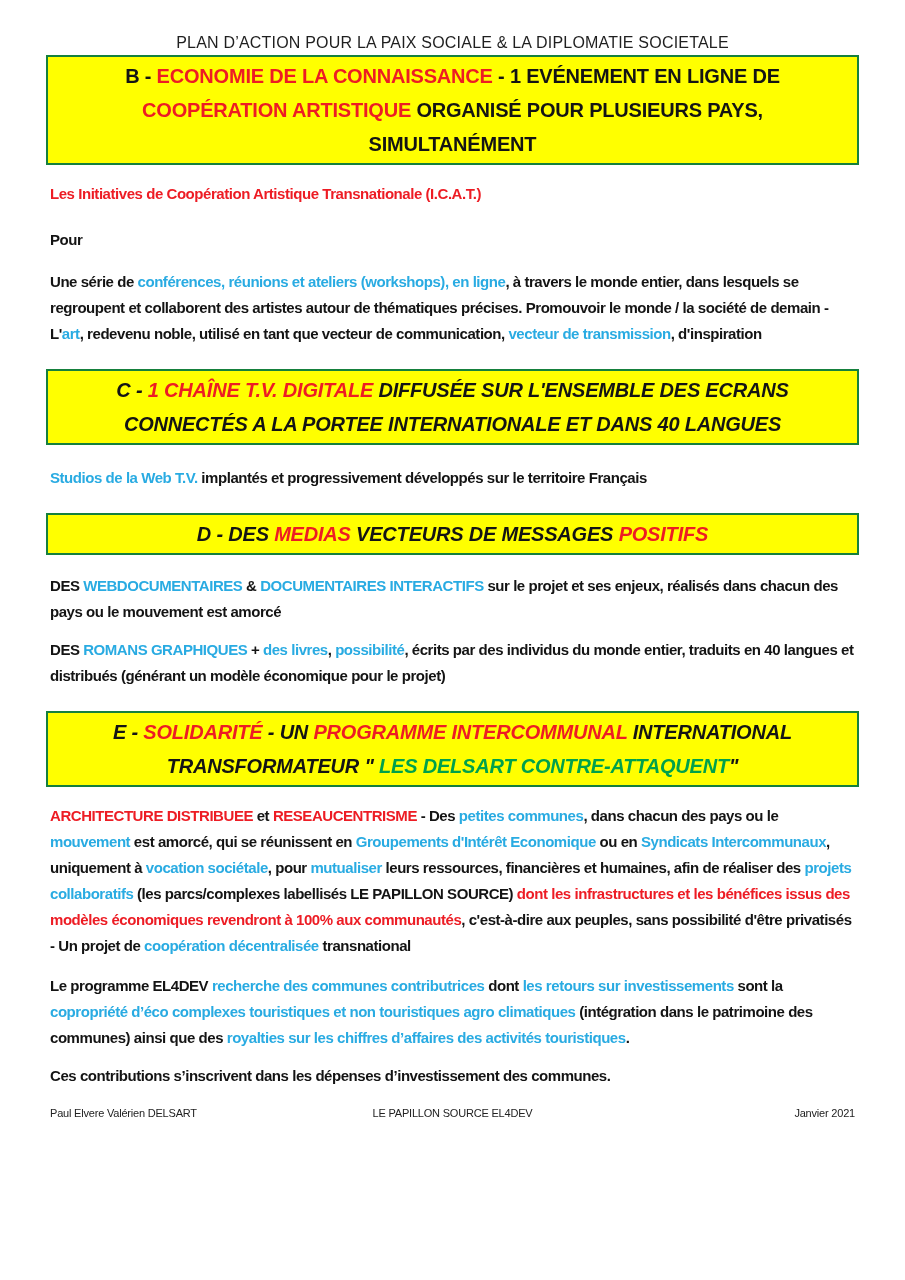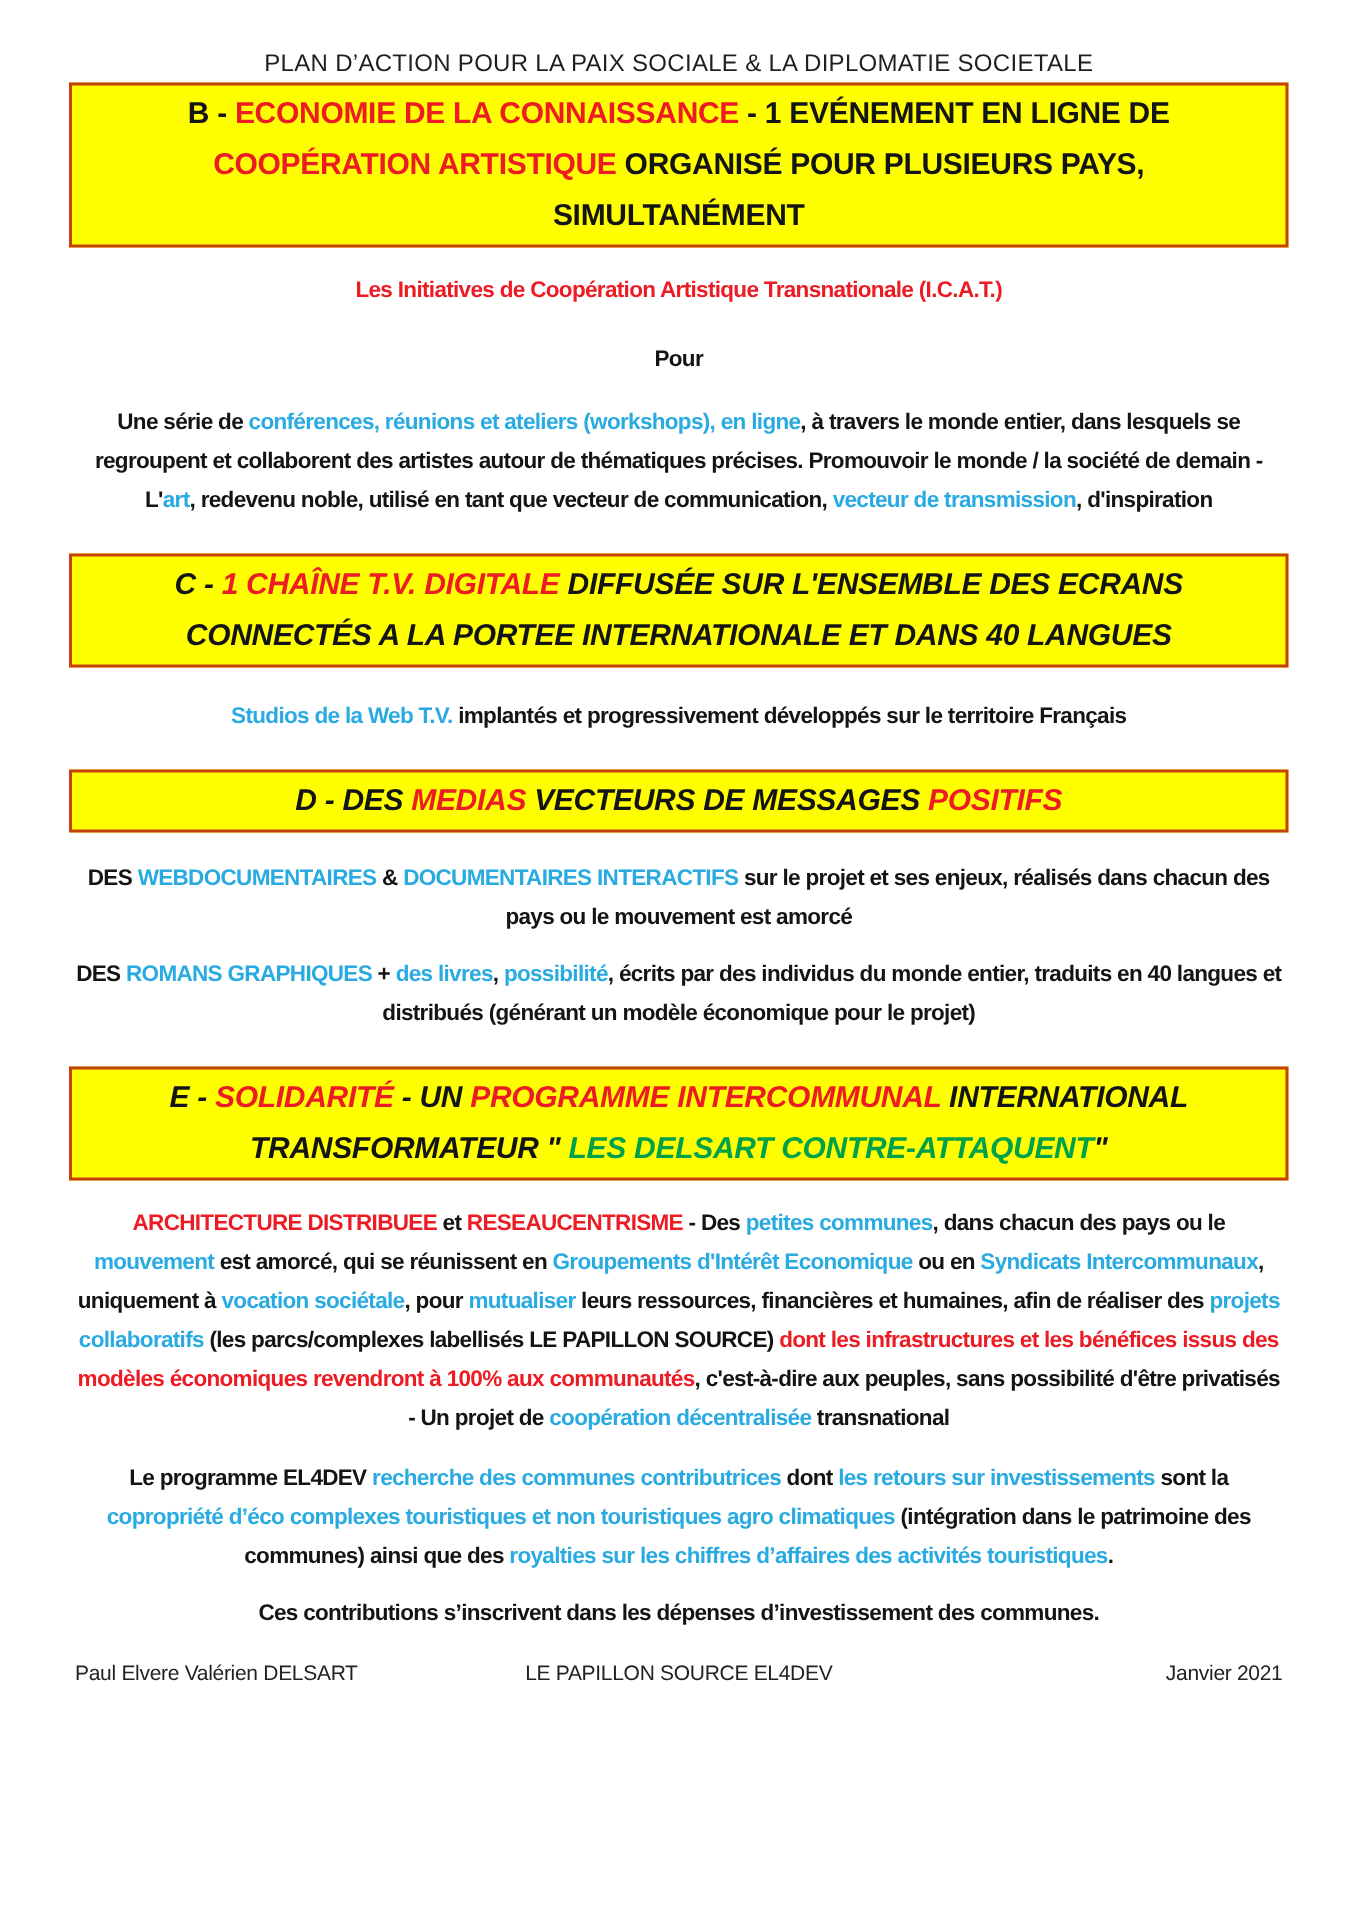--- a/index.html
+++ b/index.html
@@ -7,45 +7,45 @@
     width:905px; height:1280px; box-sizing:border-box;
     padding:33px 40px 0 40px; overflow:hidden; position:relative;
     background:#ffffff; color:var(--text,#141414);
     font-family:"Liberation Sans", sans-serif;
   }
   .doc-title {
     text-align:center; font-size:16px; line-height:20px;
     letter-spacing:0.2px; color:#1f1f1f; font-weight:normal;
   }
   .ybox {
-    background:var(--yellow,#ffff00); border:2px solid #c2410c;
+    background:var(--yellow,#ffff00); border:2px solid #15803d;
     margin:0 6px; padding:2px 10px; box-sizing:border-box;
   }
   .box-heading {
     text-align:center; font-weight:bold; font-size:20px; line-height:34px;
     letter-spacing:-0.2px; white-space:pre-wrap; color:#141414;
   }
   .para {
-    text-align:center; font-weight:bold; font-size:15px; line-height:26px;
+    text-align:left; font-weight:bold; font-size:15px; line-height:26px;
     letter-spacing:-0.45px; margin:0 10px; color:#141414;
   }
   .c-red   { color:var(--red,#ed1c24); }
   .c-blue  { color:var(--blue,#29abe2); }
   .c-green { color:var(--green,#00a14b); }
   .subtitle { color:var(--red,#ed1c24); }
   .mt2  { margin-top:2px; }
   .mt12 { margin-top:12px; }
   .mt14 { margin-top:14px; }
   .mt16 { margin-top:16px; }
   .mt18 { margin-top:18px; }
   .mt20 { margin-top:20px; }
   .mt50 { margin-top:22px;font-style:italic; }
   .footer {
-    display:flex; margin:18px 10px 0 10px; font-size:14px;
-    letter-spacing:-0.2px; color:#222222; font-weight:normal;justify-content:flex-end;
+    display:flex; margin:18px 10px 0 10px; font-size:11px;
+    letter-spacing:-0.2px; color:#222222; font-weight:normal;
   }
   .footer > div { flex:1; }
   .f-center { text-align:center; }
   .f-right  { text-align:right; }
 </style>
 </head>
 <body>
 
 <div class="page">
 

